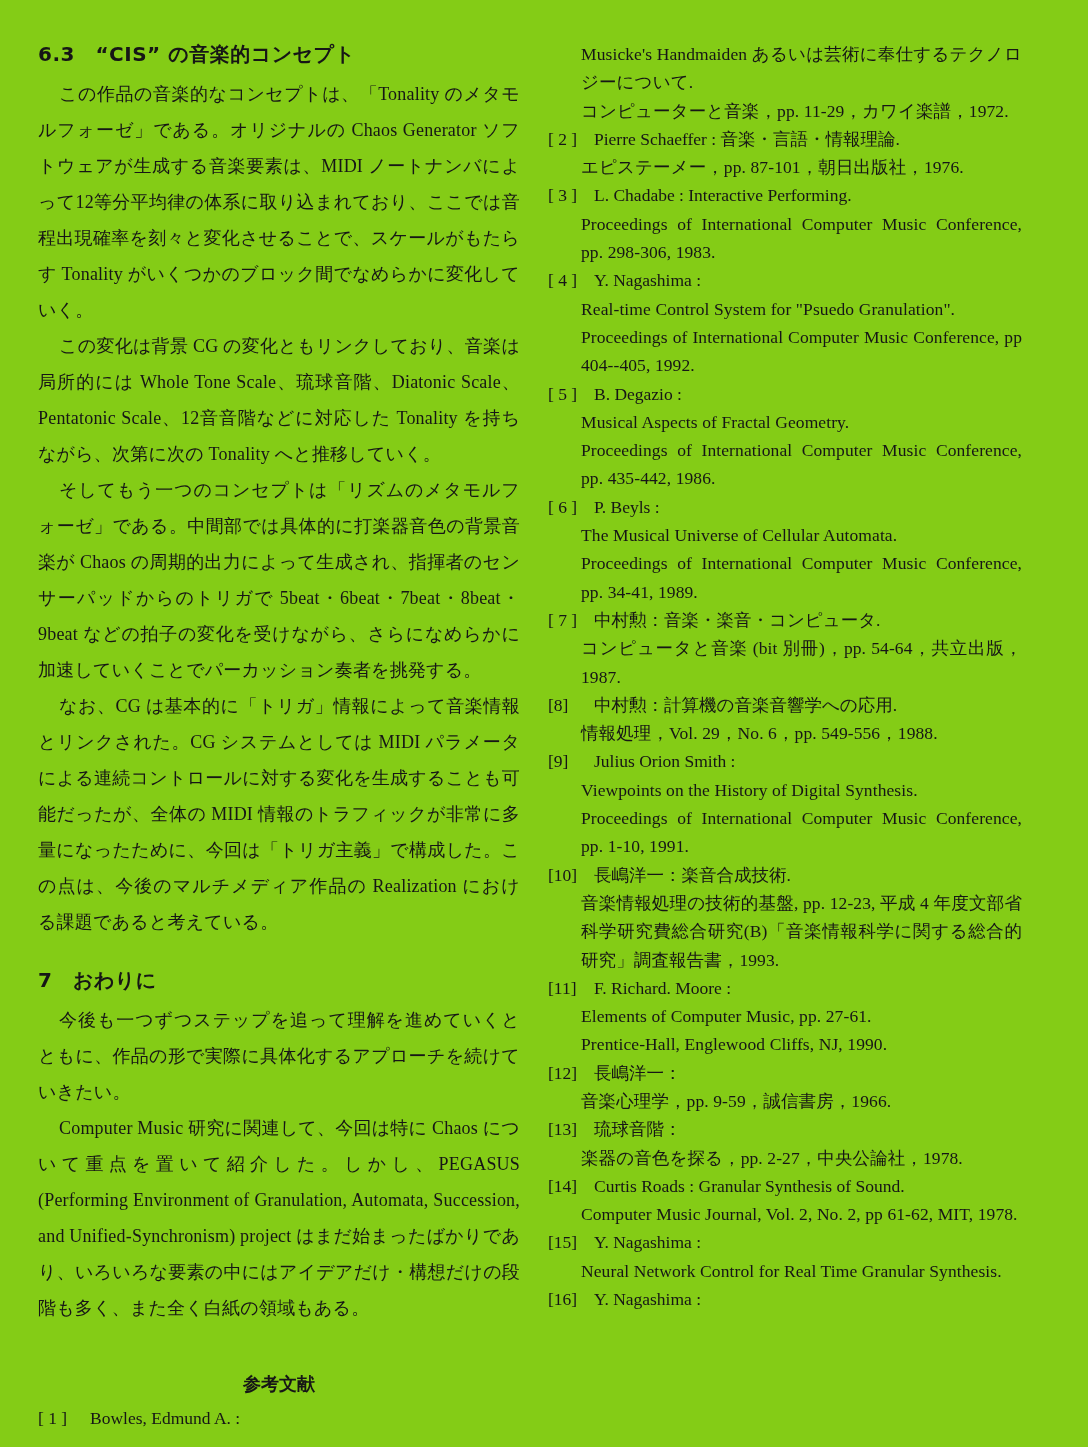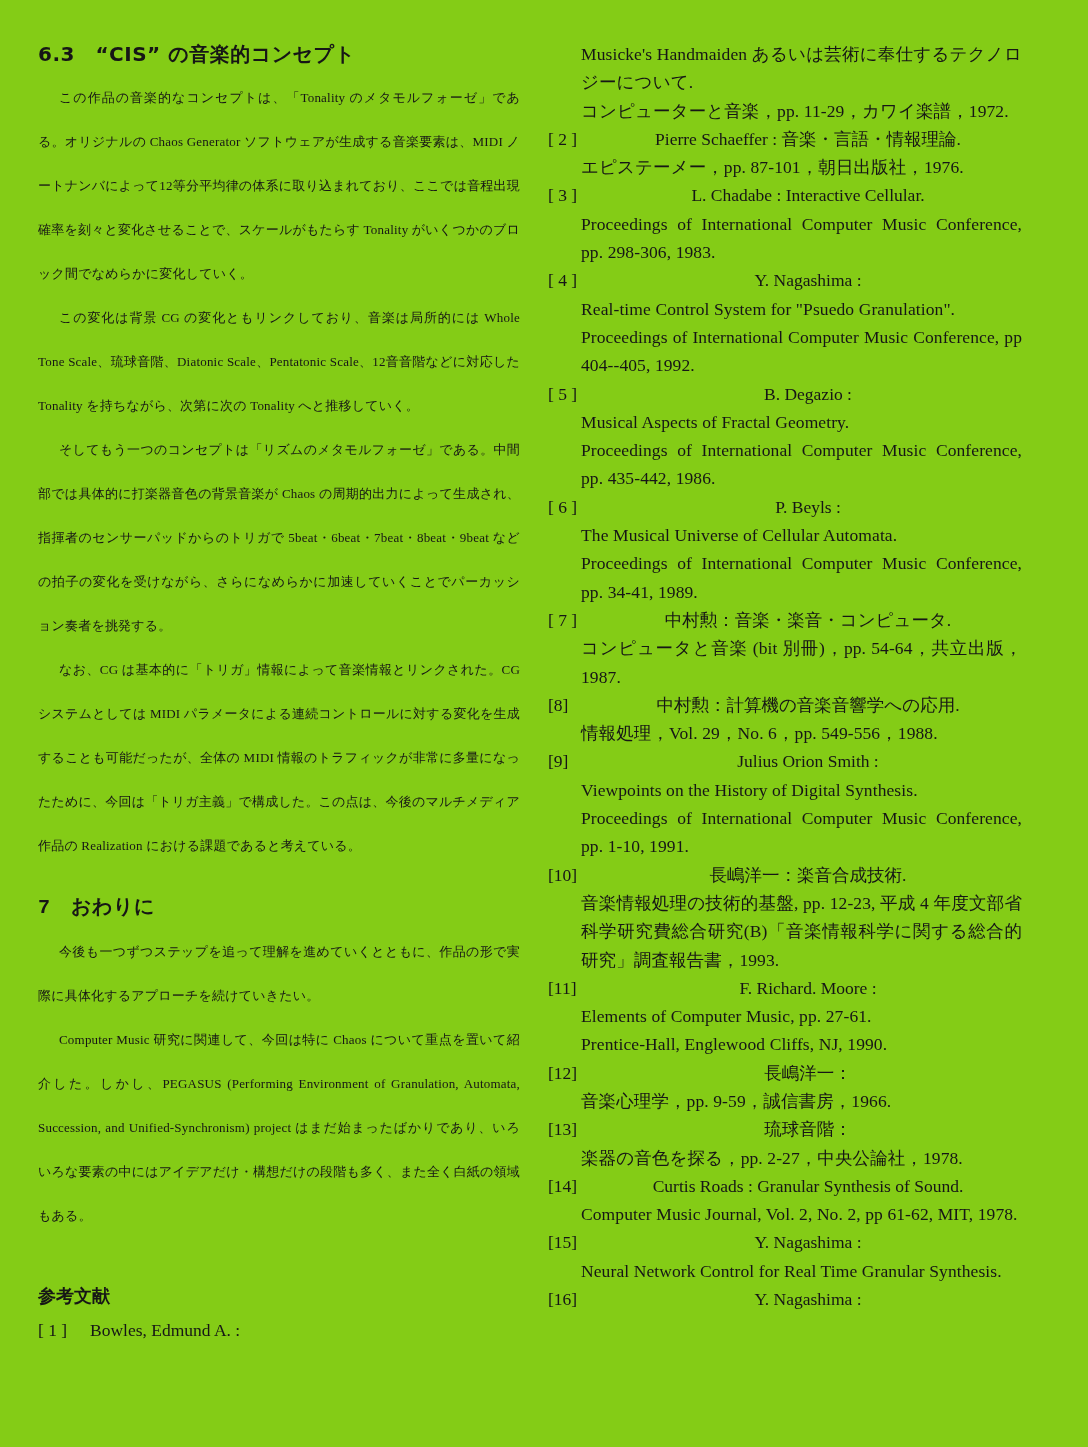--- a/index.html
+++ b/index.html
@@ -33,35 +33,35 @@
   .sec-heading {
     font-family: "DejaVu Sans", "Liberation Sans", sans-serif;
     font-weight: bold;
     font-size: 20px;
     line-height: 28px;
     margin: 0 0 8px 0;
     letter-spacing: 0.5px;
   }
   .sec-heading.mt {
     margin-top: 26px;
-    font-family: Liberation Mono, monospace;
   }
   .body-para {
-    font-size: 13px;
-    line-height: 44px;
+    font-size: 18px;
+    line-height: 36px;
     text-align: justify;
     margin: 0;
     text-indent: 21px;
     letter-spacing: 0.2px;
   }
   .refs-heading {
     font-family: Liberation Mono, monospace;
     font-weight: bold;
     font-size: 18px;
     margin: 46px 0 8px 0;
+    text-align: center;
   }
   .ref1-line {
     font-size: 17.5px;
     line-height: 28px;
     margin: 0;
   }
   .ref1-line .ref-label {
     display: inline-block;
     width: 52px;
   }
@@ -74,21 +74,20 @@
   .ref-head {
     margin: 0;
     display: flex;
   }
   .ref-label {
     flex: 0 0 46px;
     white-space: nowrap;
   }
   .ref-head-text {
     flex: 1 1 auto;
-    text-align: center;
   }
   .ref-cont {
     margin: 0 0 0 33px;
     text-align: justify;
     letter-spacing: 0.1px;
   }
   .ref-entry.no-label .ref-cont:first-child {
     margin-top: 0;
   }
 </style>
@@ -127,21 +126,21 @@
       <div class="ref-entry">
       <p class="ref-head">
         <span class="ref-label">[ 2 ]</span>
         <span class="ref-head-text">Pierre Schaeffer : 音楽・言語・情報理論.</span>
       </p>
     <p class="ref-cont">エピステーメー，pp. 87-101，朝日出版社，1976.</p>
       </div>
       <div class="ref-entry">
       <p class="ref-head">
         <span class="ref-label">[ 3 ]</span>
-        <span class="ref-head-text">L. Chadabe : Interactive Cellular.</span>
+        <span class="ref-head-text">L. Chadabe : Interactive Performing.</span>
       </p>
     <p class="ref-cont">Proceedings of International Computer Music Conference, pp. 298-306, 1983.</p>
       </div>
       <div class="ref-entry">
       <p class="ref-head">
         <span class="ref-label">[ 4 ]</span>
         <span class="ref-head-text">Y. Nagashima :</span>
       </p>
     <p class="ref-cont">Real-time Control System for "Psuedo Granulation".</p>
         <p class="ref-cont">Proceedings of International Computer Music Conference, pp 404--405, 1992.</p>

